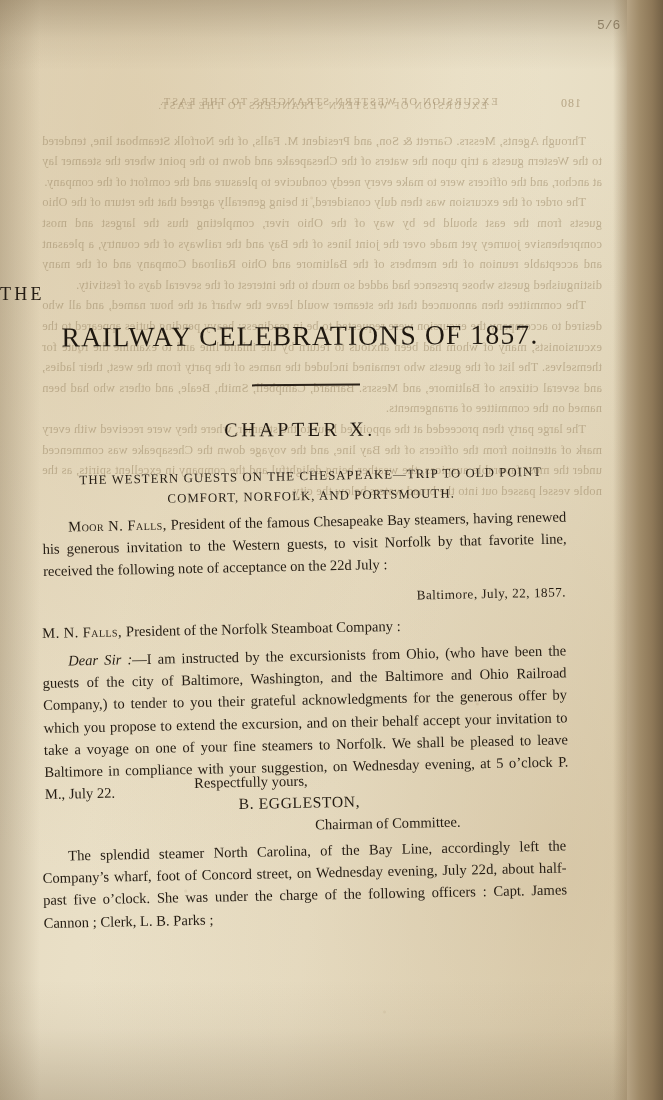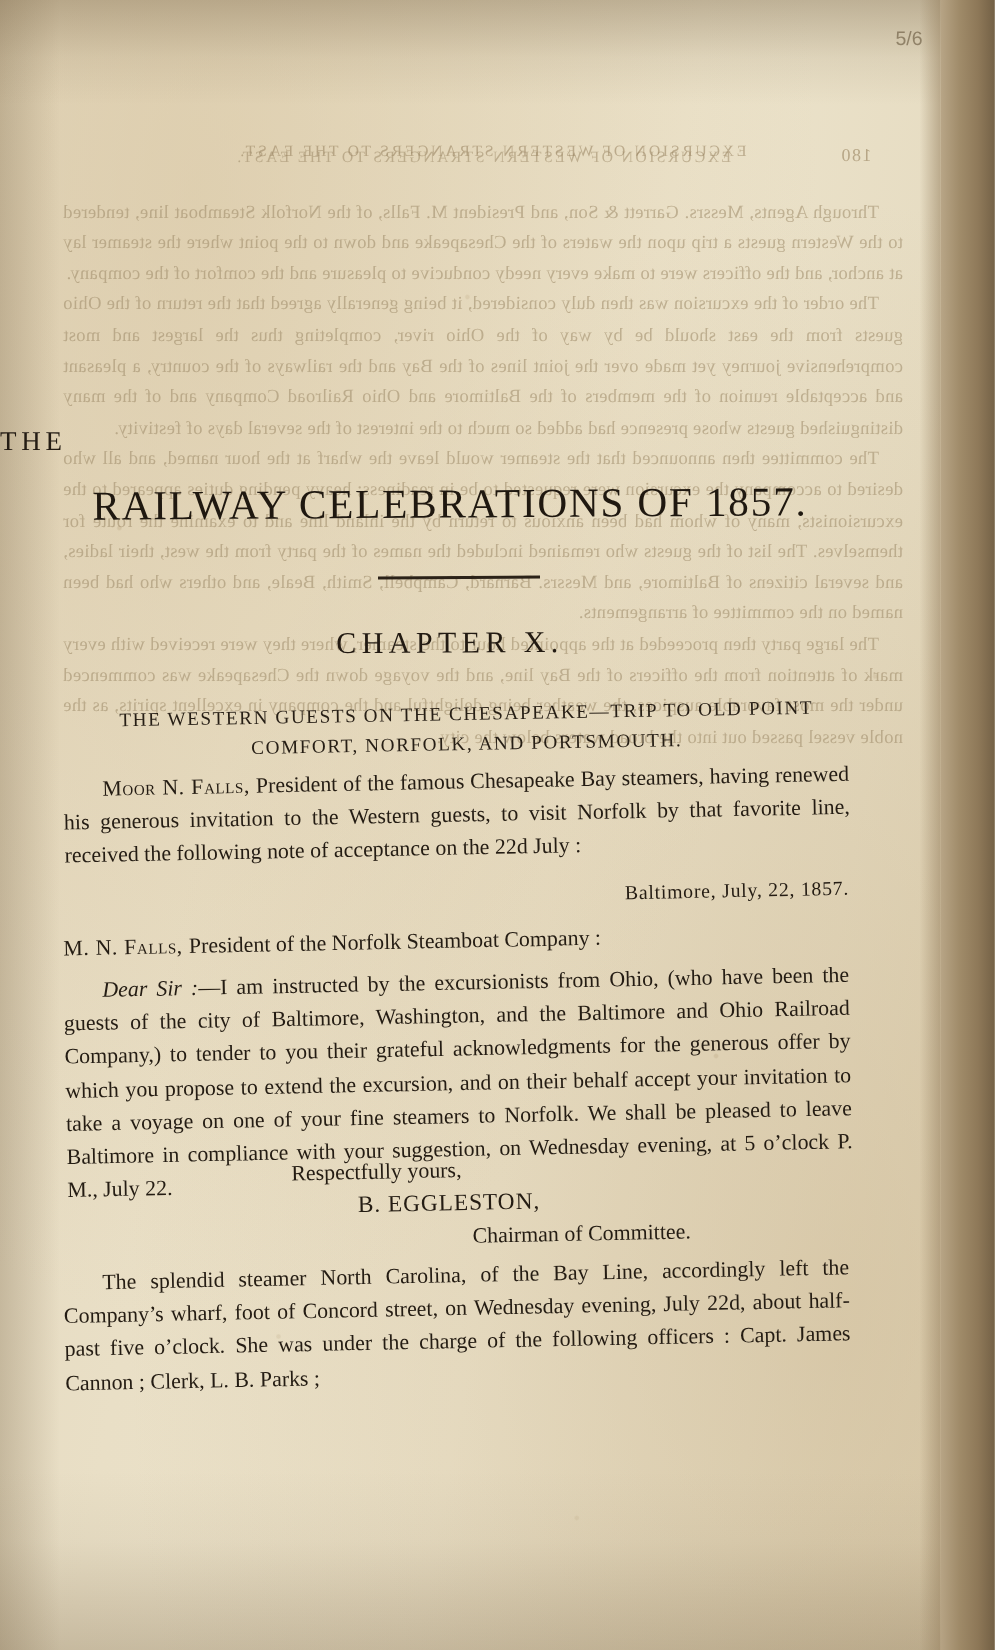--- a/index.html
+++ b/index.html
@@ -213,21 +213,21 @@
     letter-spacing: 1px;
     color: rgba(150,128,92,.6);
     transform: scaleX(-1);
   }
   .corner-mark {
     position: absolute;
     top: 18px; right: 36px;
     width: 30px; height: 26px;
     color: rgba(90,72,48,.55);
     font-size: 13px;
-    font-family: Liberation Sans, sans-serif;
+    font-family: Liberation Mono, monospace;
   }
 </style>
 </head>
 <body>
 
 <div id="page">
 
   <div id="speckles"></div>
   <div id="left-shadow"></div>
   <div id="top-shadow"></div>

